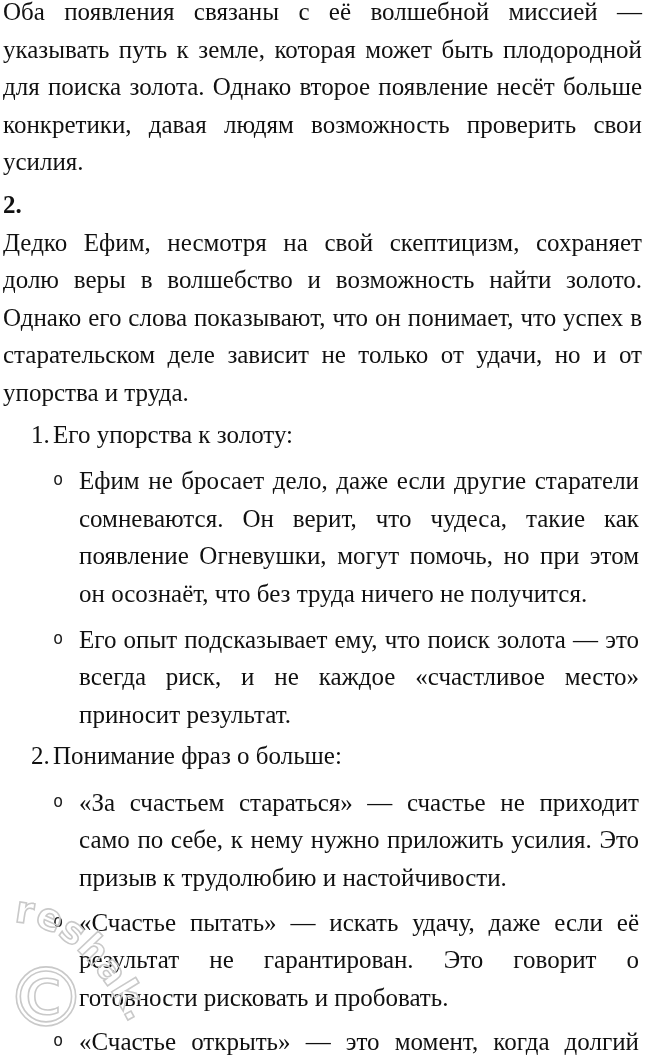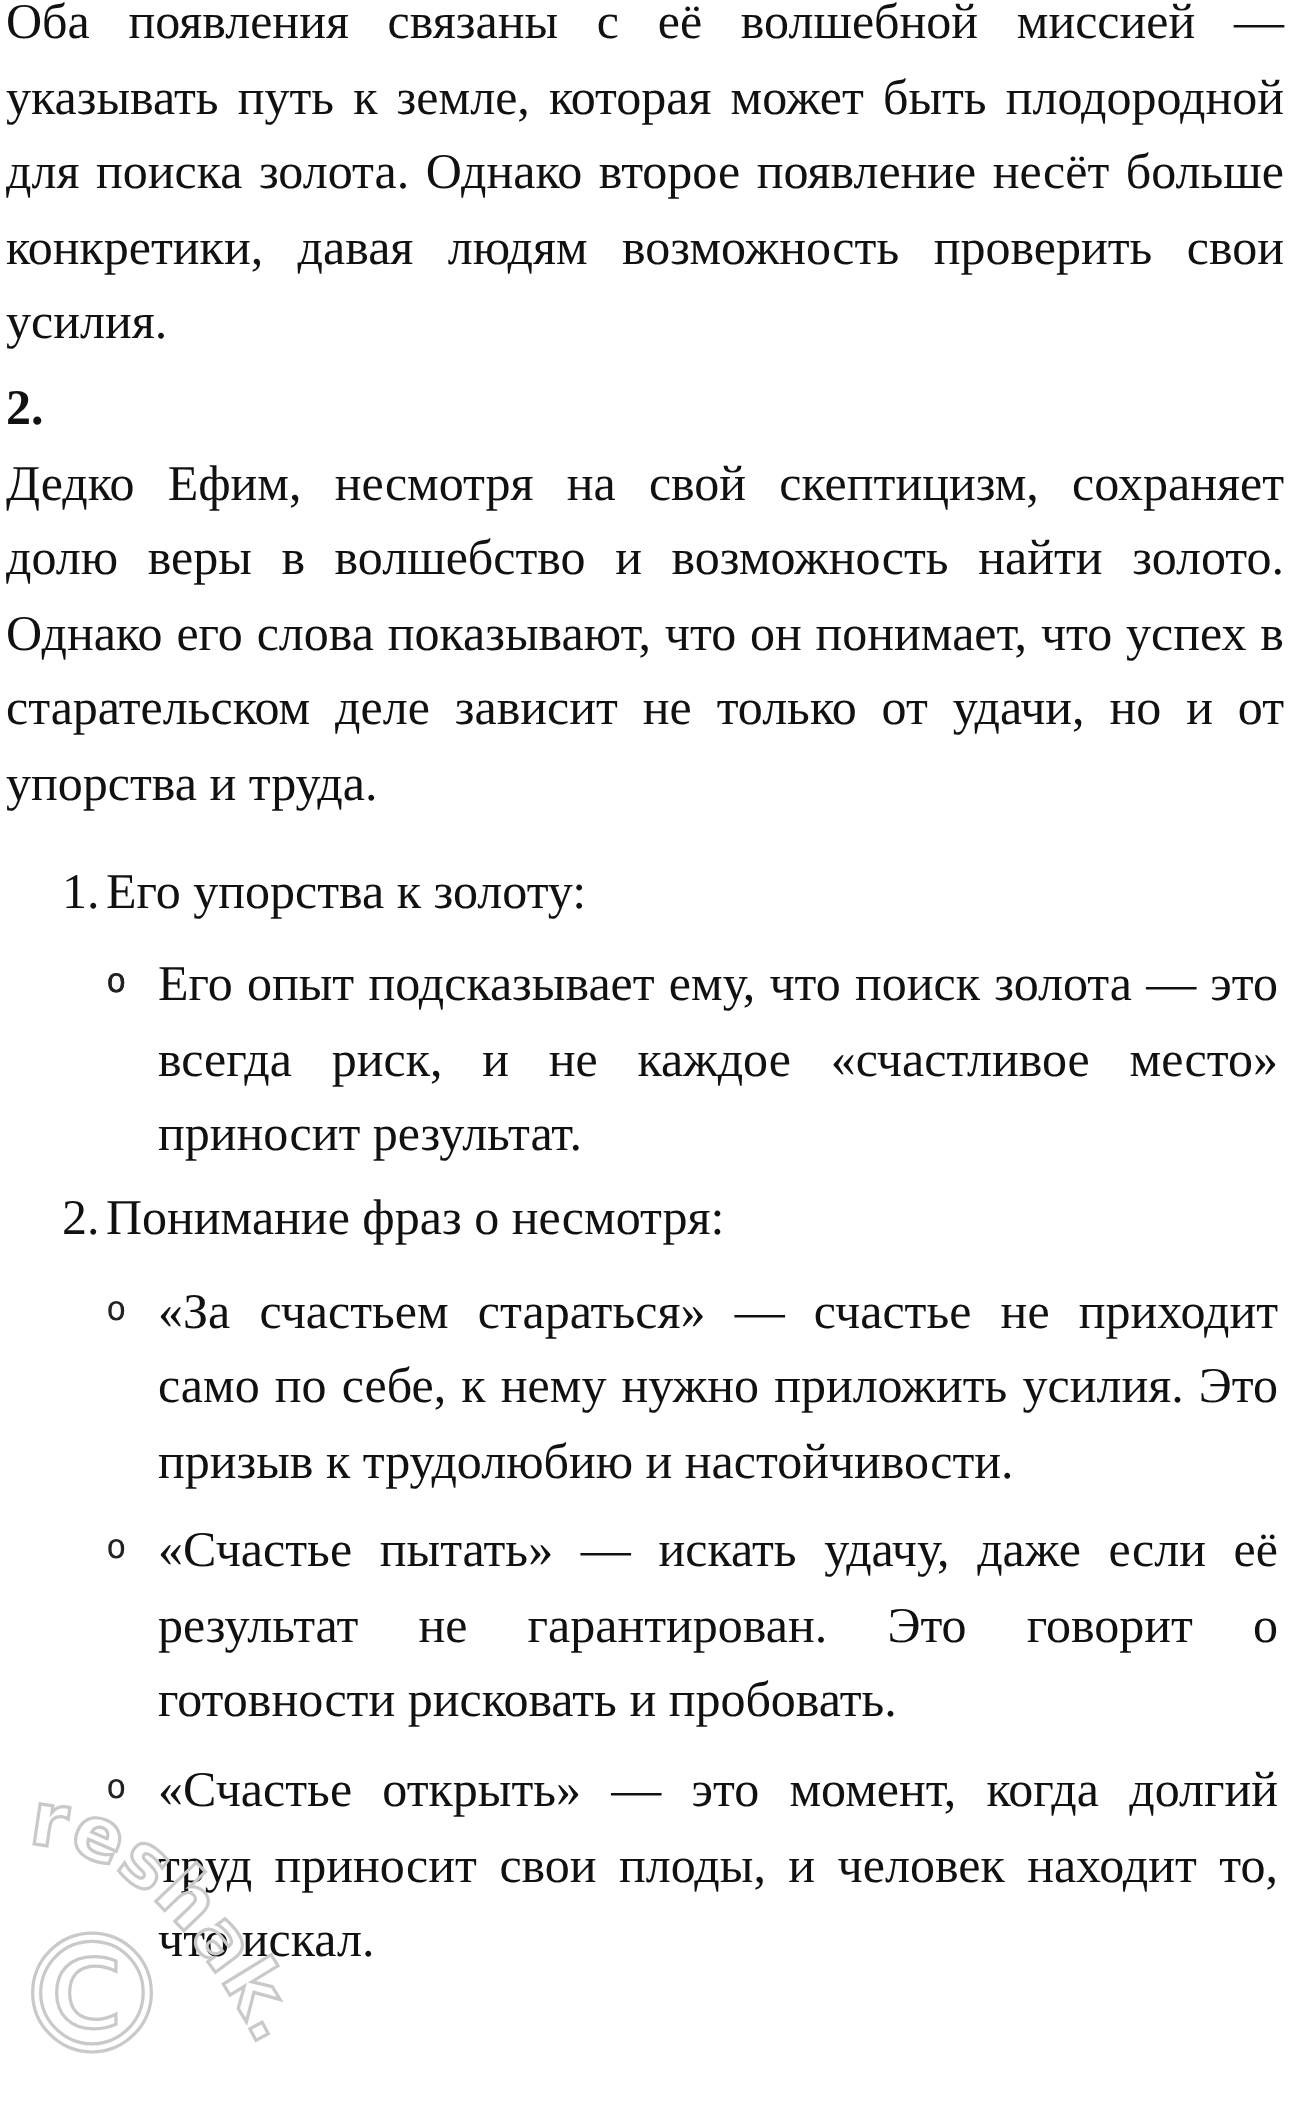--- a/index.html
+++ b/index.html
@@ -20,21 +20,21 @@
   }
   .para, .heading, .num-item, .bullet {
     margin: 0;
     font-size: 25px;
     line-height: 37.6px;
     text-align: justify;
     hyphens: none;
   }
   .para-intro   { margin-top: -7px; margin-bottom: 5px; }
   .heading      { font-weight: bold; text-align: left; margin-bottom: 0; }
-  .para-section { margin-bottom: 16px; }
+  .para-section { margin-bottom: 4px; }
   .num-item {
     position: relative;
     padding-left: 50px;
     text-align: left;
     margin-bottom: 9px;
   }
   .num-item .num {
     position: absolute;
     left: 28px; top: 0;
   }
@@ -72,30 +72,31 @@
 
   <p class="para para-section">Дедко Ефим, несмотря на свой скептицизм, сохраняет долю веры в волшебство и возможность найти золото. Однако его слова показывают, что он понимает, что успех в старательском деле зависит не только от удачи, но и от упорства и труда.</p>
 
   <div class="num-item">
     <span class="num">1.</span>
     <span>Его упорства к золоту:</span>
   </div>
 
   <div class="bullet mb8">
     <span class="bmark">o</span>
+    <span>Ефим не бросает дело, даже если другие старатели сомневаются. Он верит, что чудеса, такие как появление Огневушки, могут помочь, но при этом он осознаёт, что без труда ничего не получится.</span>
   </div>
 
   <div class="bullet mb4">
     <span class="bmark">o</span>
     <span>Его опыт подсказывает ему, что поиск золота — это всегда риск, и не каждое «счастливое место» приносит результат.</span>
   </div>
 
   <div class="num-item">
     <span class="num">2.</span>
-    <span>Понимание фраз о несмотря:</span>
+    <span>Понимание фраз о больше:</span>
   </div>
 
   <div class="bullet mb7">
     <span class="bmark">o</span>
     <span>«За счастьем стараться» — счастье не приходит само по себе, к нему нужно приложить усилия. Это призыв к трудолюбию и настойчивости.</span>
   </div>
 
   <div class="bullet mb7">
     <span class="bmark">o</span>
     <span>«Счастье пытать» — искать удачу, даже если её результат не гарантирован. Это говорит о готовности рисковать и пробовать.</span>

